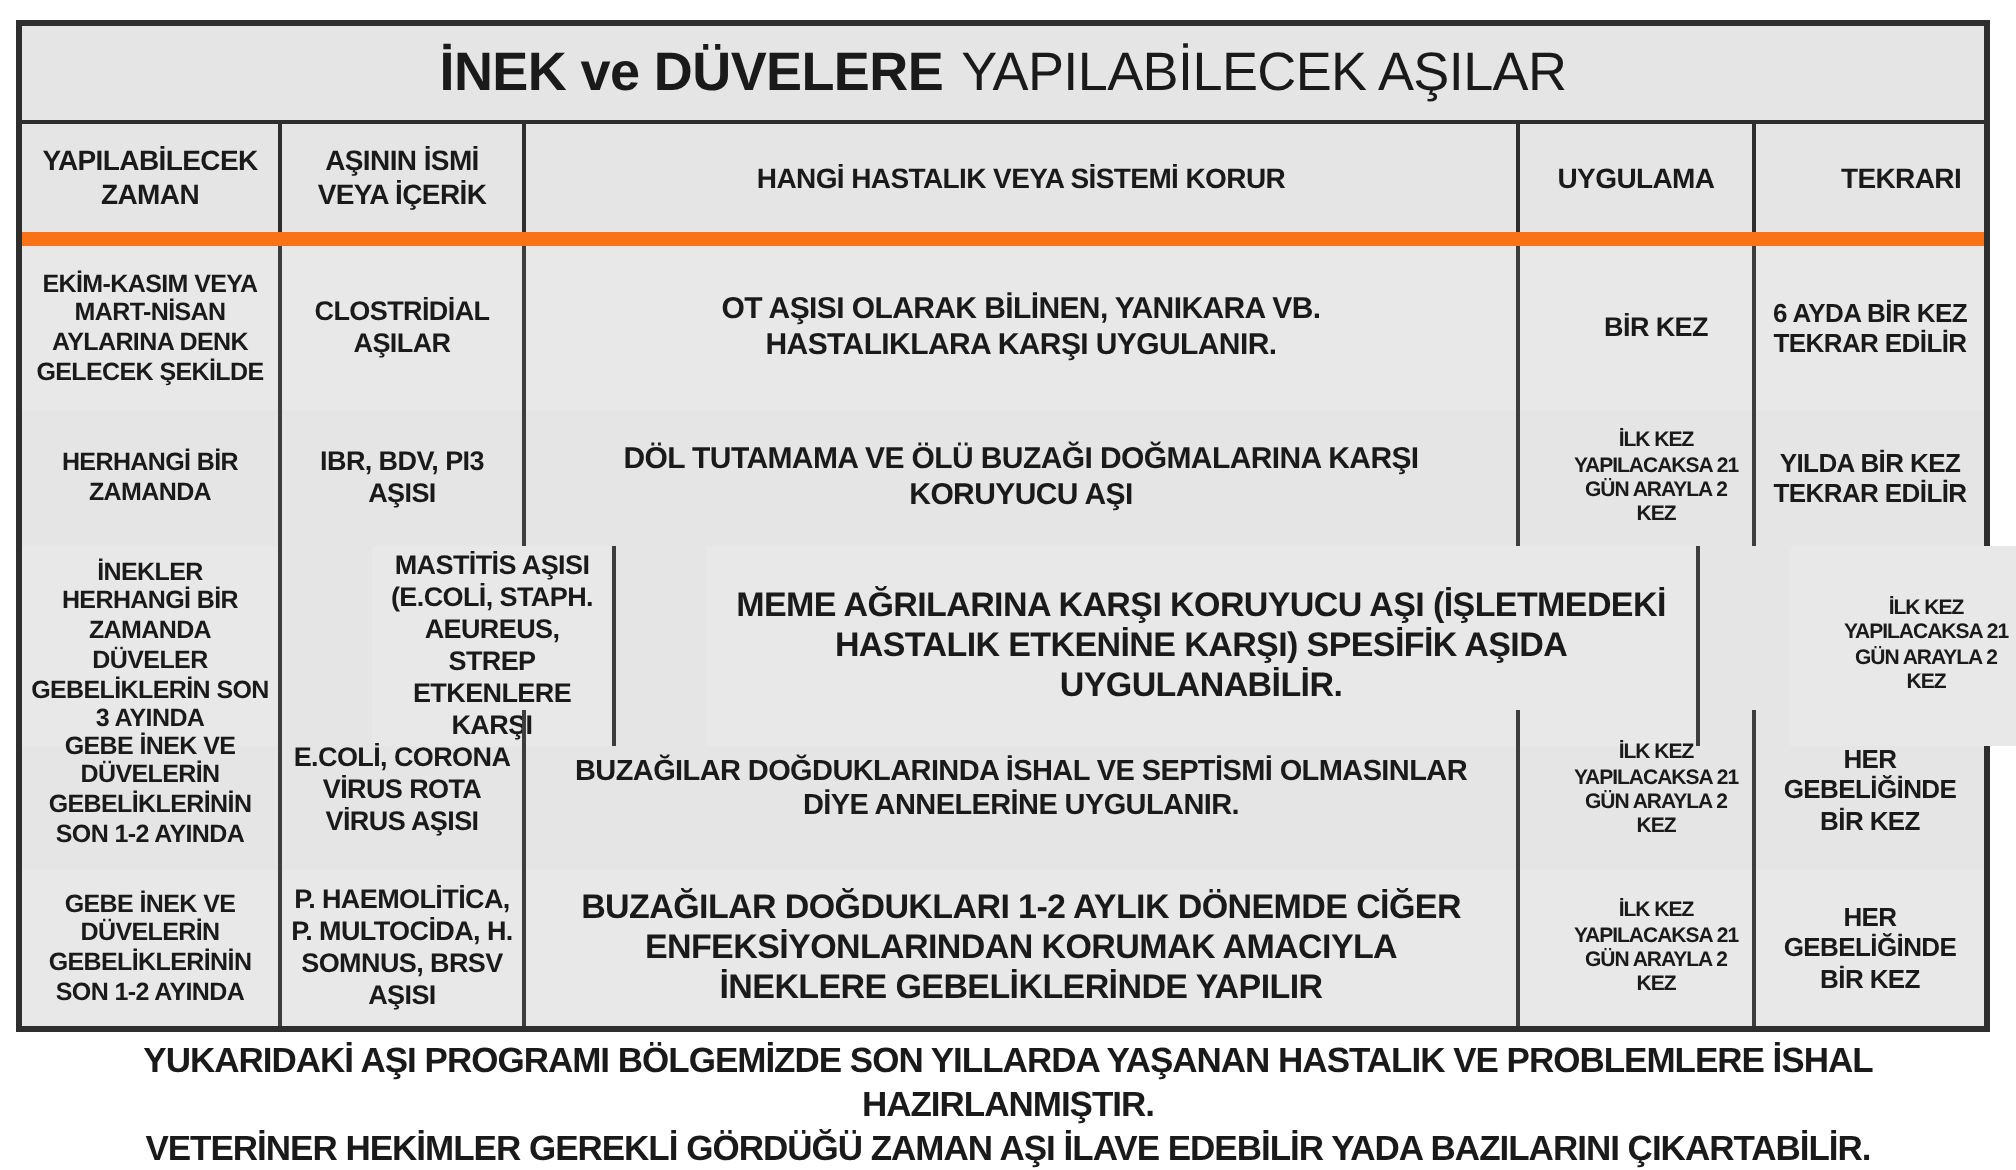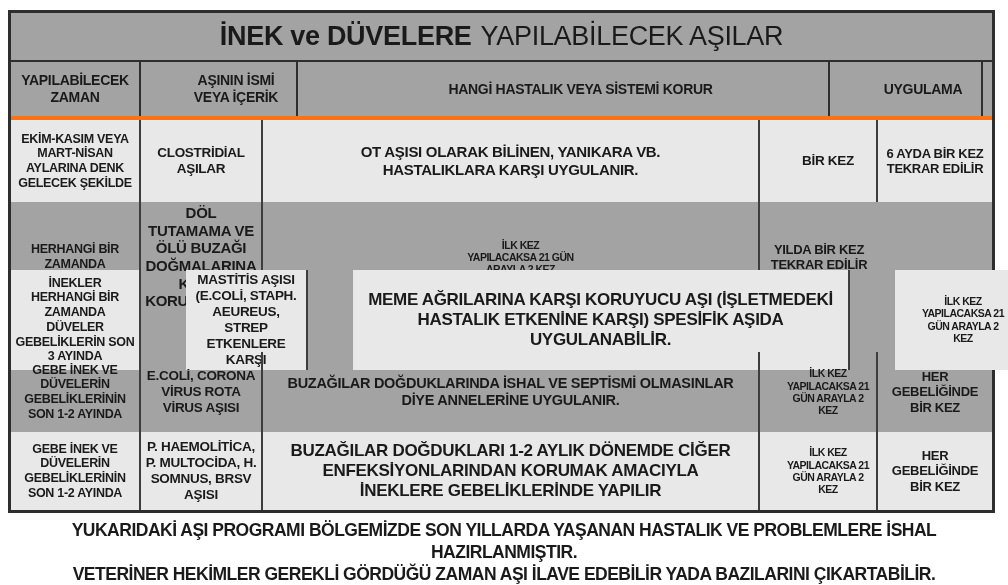--- a/index.html
+++ b/index.html
@@ -14,40 +14,40 @@
   }
   .page { position: relative; width: 1008px; height: 585px; }
 
   .tbl {
     position: absolute;
     left: 8px;
     top: 10px;
     width: 987px;
     border: 3px solid #2e2e2e;
     box-sizing: border-box;
-    background: #a3a3a3;
+    background: #e5e5e5;
   }
 
   .title-row {
     height: 47px;
     border-bottom: 2px solid #2e2e2e;
     display: flex;
     align-items: center;
     justify-content: center;
     white-space: nowrap;
   }
   .title-bold { font-weight: 700; font-size: 27px; letter-spacing: -0.3px; }
   .title-rest { font-weight: 400; font-size: 27px; margin-left: 9px; letter-spacing: -0.3px; }
 
   .grid-row {
     display: grid;
     grid-template-columns: 130px 122px 497px 118px 1fr;
   }
 
-  .hdr-row { height: 54px; border-bottom: 4px solid #f97316; gap: 35px; }
+  .hdr-row { height: 54px; border-bottom: 7px solid #f97316; }
   .hdr-cell {
     display: flex; align-items: center; justify-content: center;
     text-align: center;
     font-weight: 700; font-size: 14px; letter-spacing: -0.3px; line-height: 1.18;
     border-right: 2px solid #2e2e2e;
     padding: 2px 6px;
   }
   .hdr-cell:last-child { border-right: none; padding-left: 37px; }
   .hdr-cell .w { max-width: 110px; }
   .hdr-cell.wide .w { max-width: none; }
@@ -147,20 +147,23 @@
         </div>
       <div class="cell c-tek shade">
           <span class="w">6 AYDA BİR KEZ TEKRAR EDİLİR</span>
         </div>
     </div>
 
     <div class="grid-row r2">
       <div class="cell c-zaman">
           <span class="w">HERHANGİ BİR ZAMANDA</span>
         </div>
+      <div class="cell c-asi">
+          <span class="w">IBR, BDV, PI3 AŞISI</span>
+        </div>
       <div class="cell c-hast">
           <span class="w">DÖL TUTAMAMA VE ÖLÜ BUZAĞI DOĞMALARINA KARŞI KORUYUCU AŞI</span>
         </div>
       <div class="cell c-uyg">
           <span class="w">İLK KEZ YAPILACAKSA 21 GÜN ARAYLA 2 KEZ</span>
         </div>
       <div class="cell c-tek">
           <span class="w">YILDA BİR KEZ TEKRAR EDİLİR</span>
         </div>
     </div>

